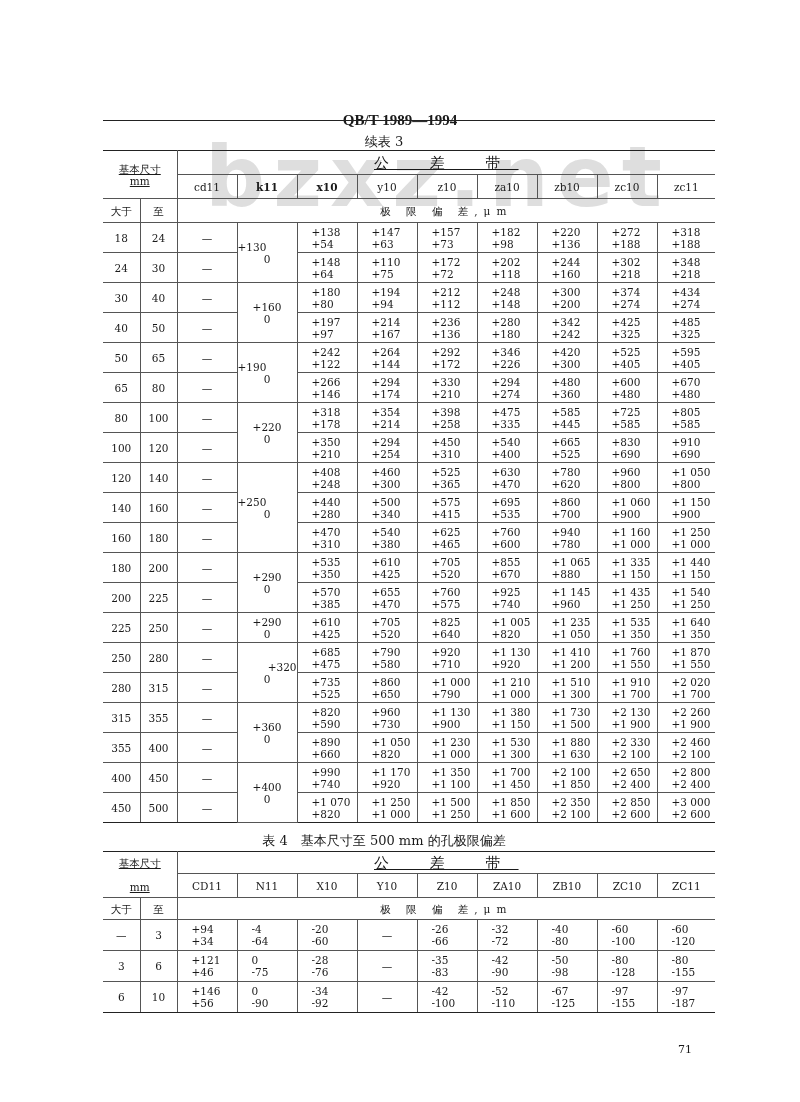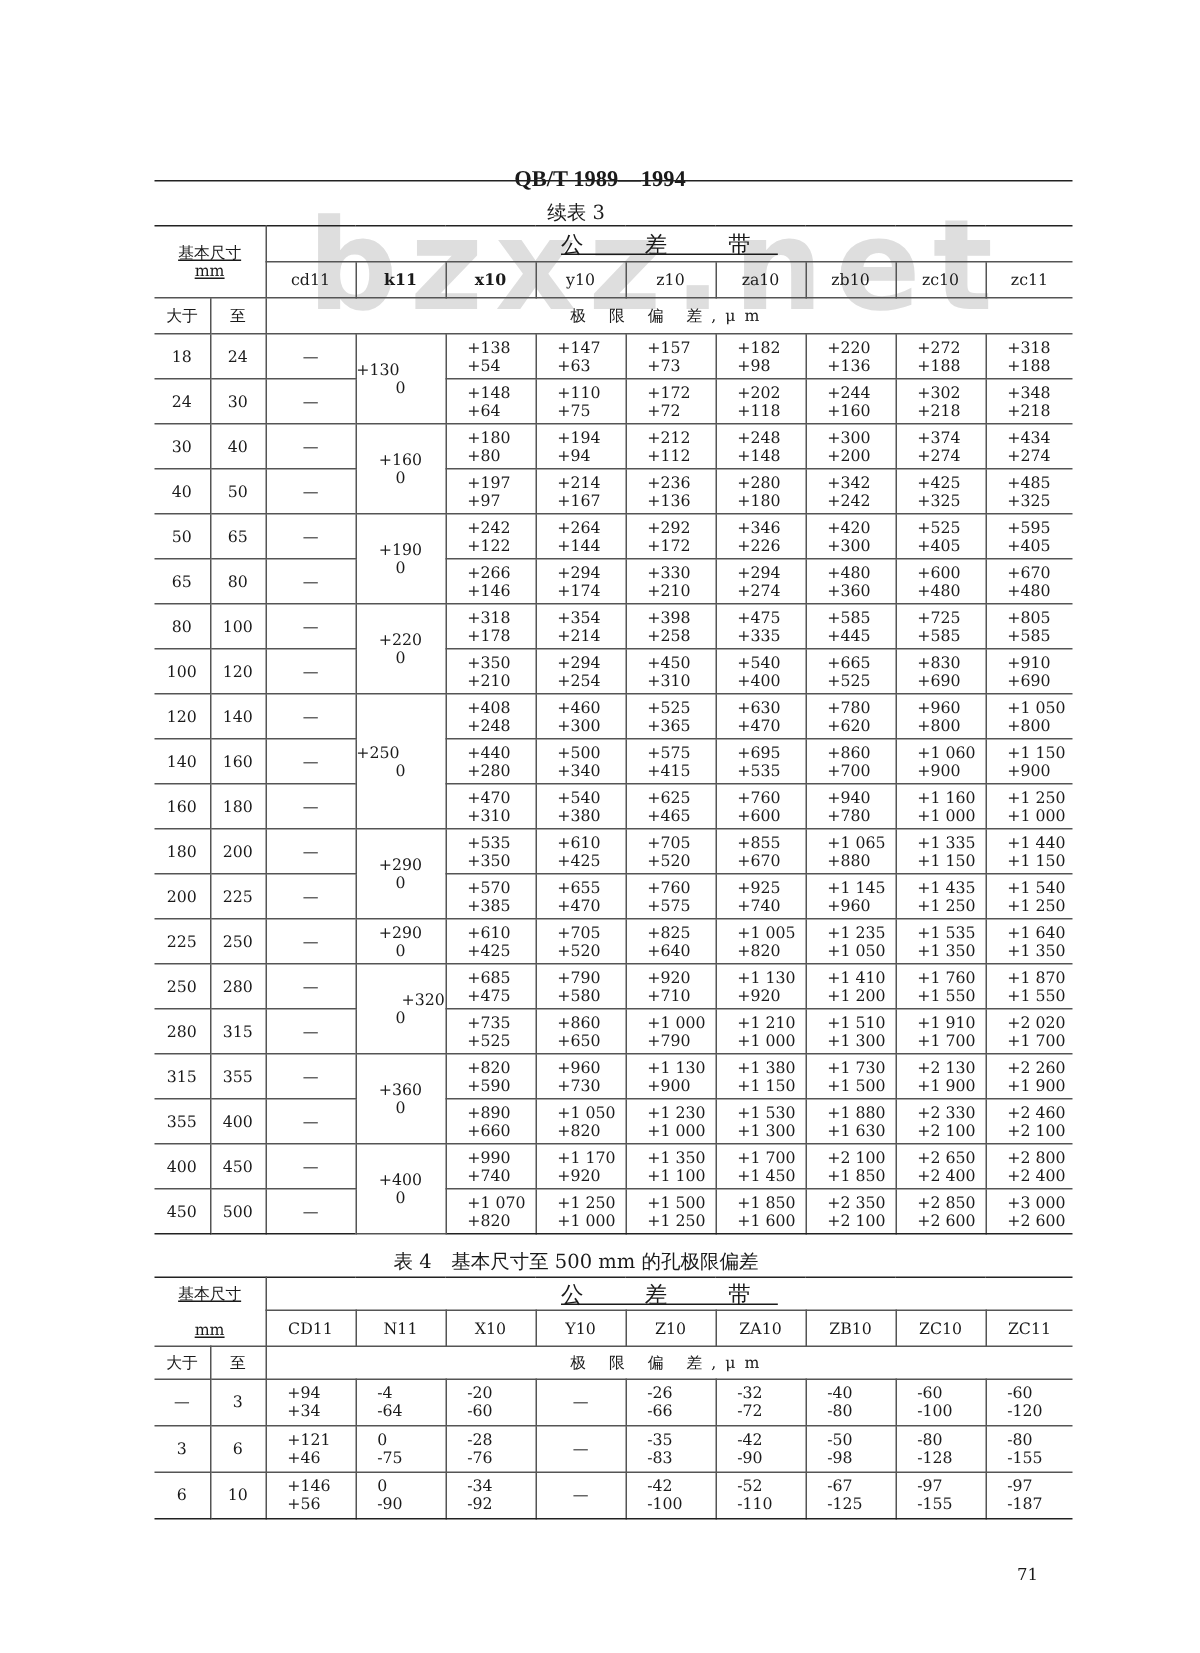--- a/index.html
+++ b/index.html
@@ -210,21 +210,21 @@
         <td class="last">
           <span class="cell2">+485</span>
           <span class="cell2">+325</span>
         </td>
       </tr>
       <tr style="height: 30px;">
         <td class="first">50</td>
         <td>65</td>
         <td>—</td>
         <td rowspan="2">
-          <span class="cell2" style="text-align: center; padding-left: 0px;">+190</span>
+          <span class="cell2" style="text-align: left; padding-left: 0px;">+190</span>
           <span class="cell2" style="text-align: center; padding-left: 0px;">0</span>
         </td>
         <td>
           <span class="cell2">+242</span>
           <span class="cell2">+122</span>
         </td>
         <td>
           <span class="cell2">+264</span>
           <span class="cell2">+144</span>
         </td>

